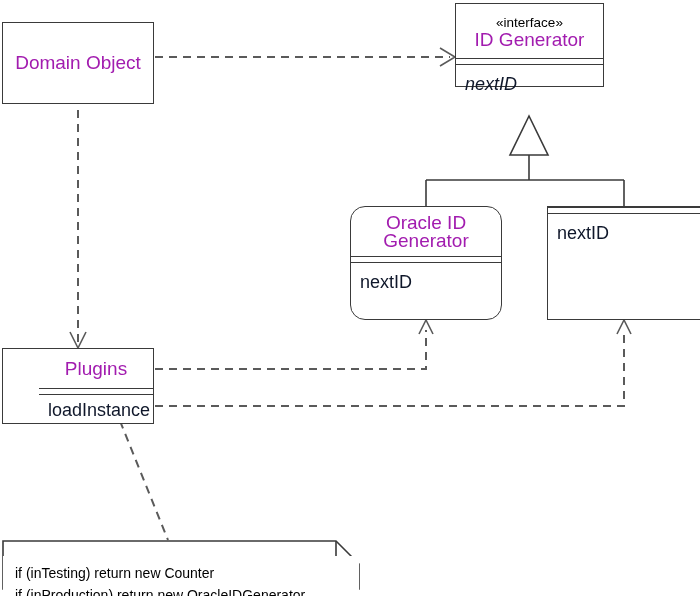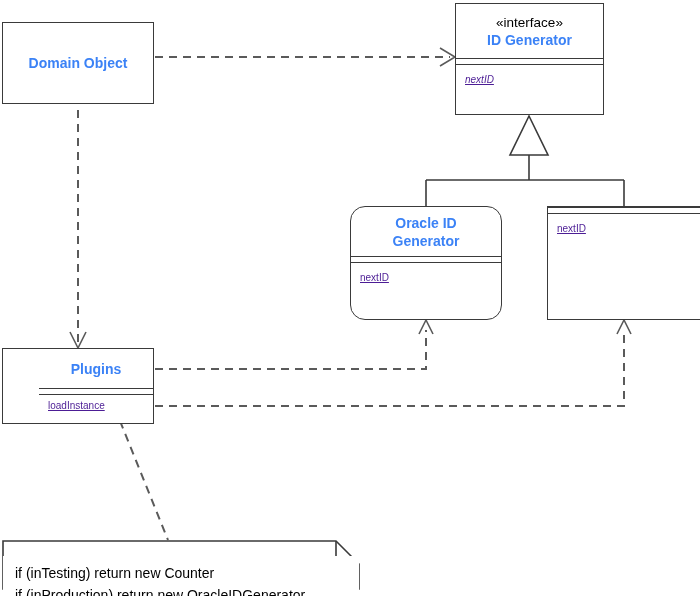--- a/index.html
+++ b/index.html
@@ -35,38 +35,37 @@
     justify-content: center;
     text-align: center;
     box-sizing: border-box;
   }
   .stereotype {
     font-size: 13.5px;
     color: #000;
     line-height: 17px;
   }
   .cls-name {
-    font-size: 14px;
-    font-weight: bold;
-    color: #3b82f6;
+    font-size: 19px;
+    font-weight: normal;
+    color: #a21caf;
     line-height: 18px;
   }
   .sep-band {
     box-sizing: border-box;
     border-top: 1.6px solid #3a3a3a;
     border-bottom: 1.6px solid #3a3a3a;
     height: 7px;
     background: #fff;
   }
   .attr {
-    font-size: 10px;
-    color: #4c1d95;
+    font-size: 18px;
+    color: #0f172a;
     padding: 9px 0 0 9px;
     box-sizing: border-box;
-    text-decoration: underline;
   }
   .attr.italic { font-style: italic; }
   .note {
     position: absolute;
     box-sizing: border-box;
     background: #ffffff;
   }
   .note-text {
     position: absolute;
     left: 12px;
@@ -122,21 +121,21 @@
       <path d="M 336 541 L 336 564 L 359 564" fill="none" stroke="#3a3a3a" stroke-width="1.6"></path>
     </g>
   </svg>
 
   <div class="box" style="left:2px; top:22px; width:152px; height:82px;">
     <div class="sec-title" style="height:100%;">
       <div class="cls-name">Domain Object</div>
     </div>
   </div>
 
-  <div class="box" style="left:455px; top:3px; width:149px; height:112px;">
+  <div class="box" style="left:455px; top:3px; width:149px; height:84px;">
     <div class="sec-title" style="height:54px;">
       <div class="stereotype">«interface»</div>
       <div class="cls-name">ID Generator</div>
     </div>
     <div class="sep-band"></div>
     <div class="attr italic">nextID</div>
   </div>
 
   <div class="box" style="left:350px; top:206px; width:152px; height:114px;border-radius:15px;">
     <div class="sec-title" style="height:49px;">

